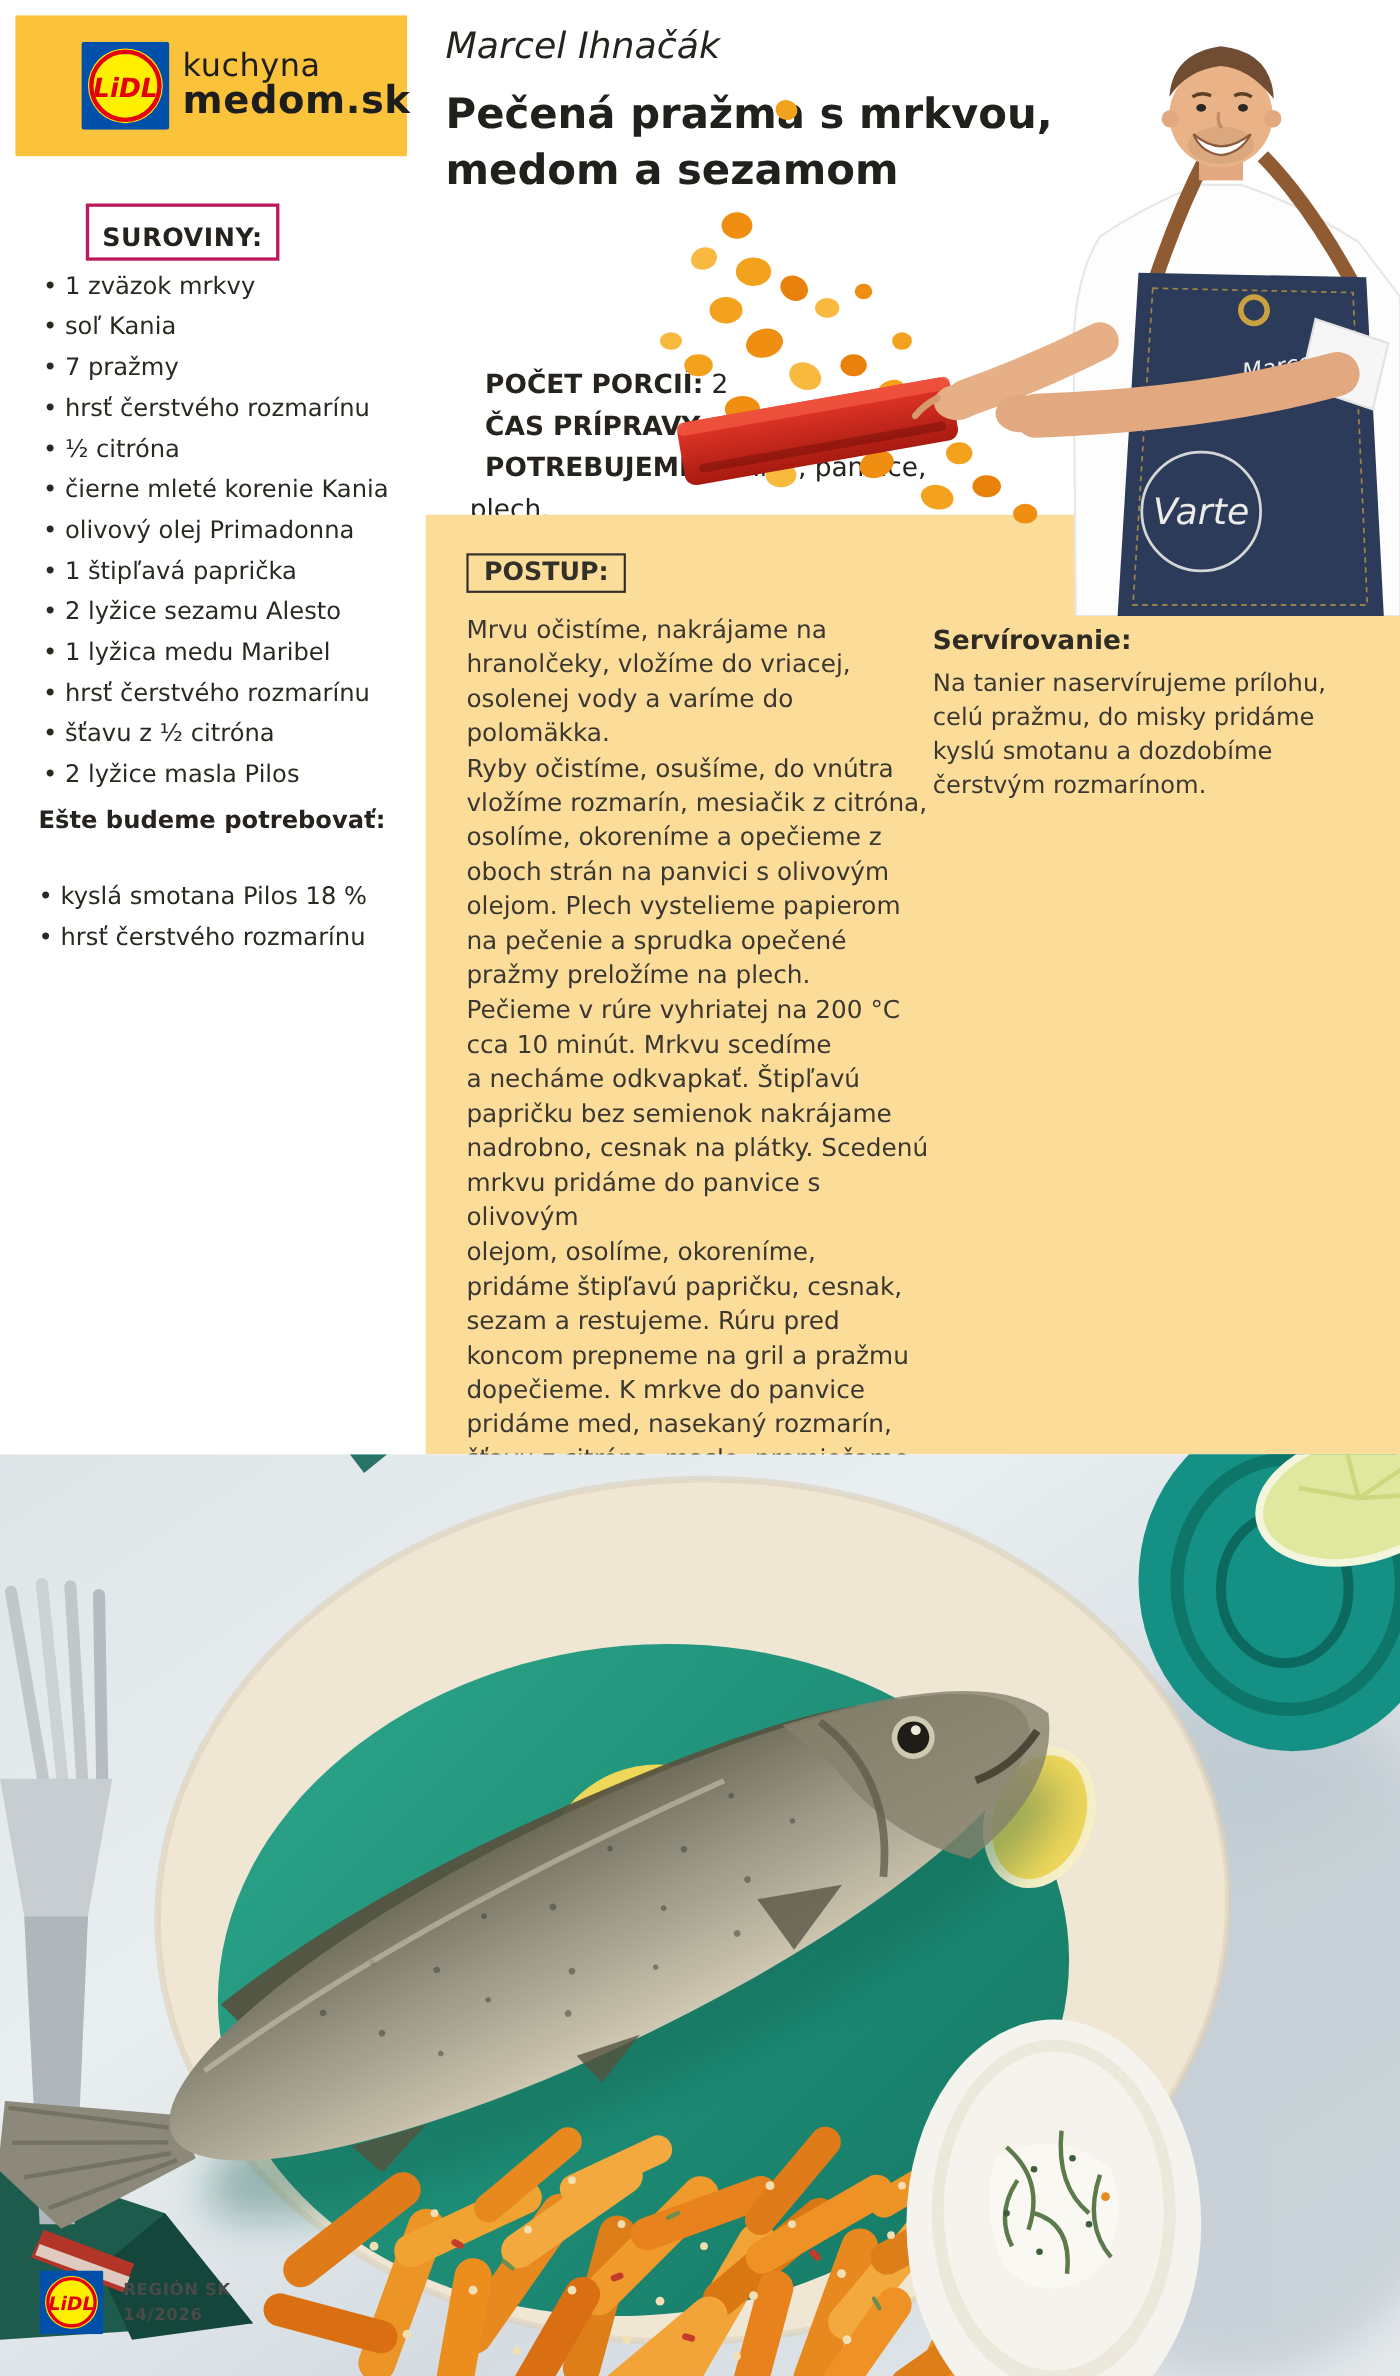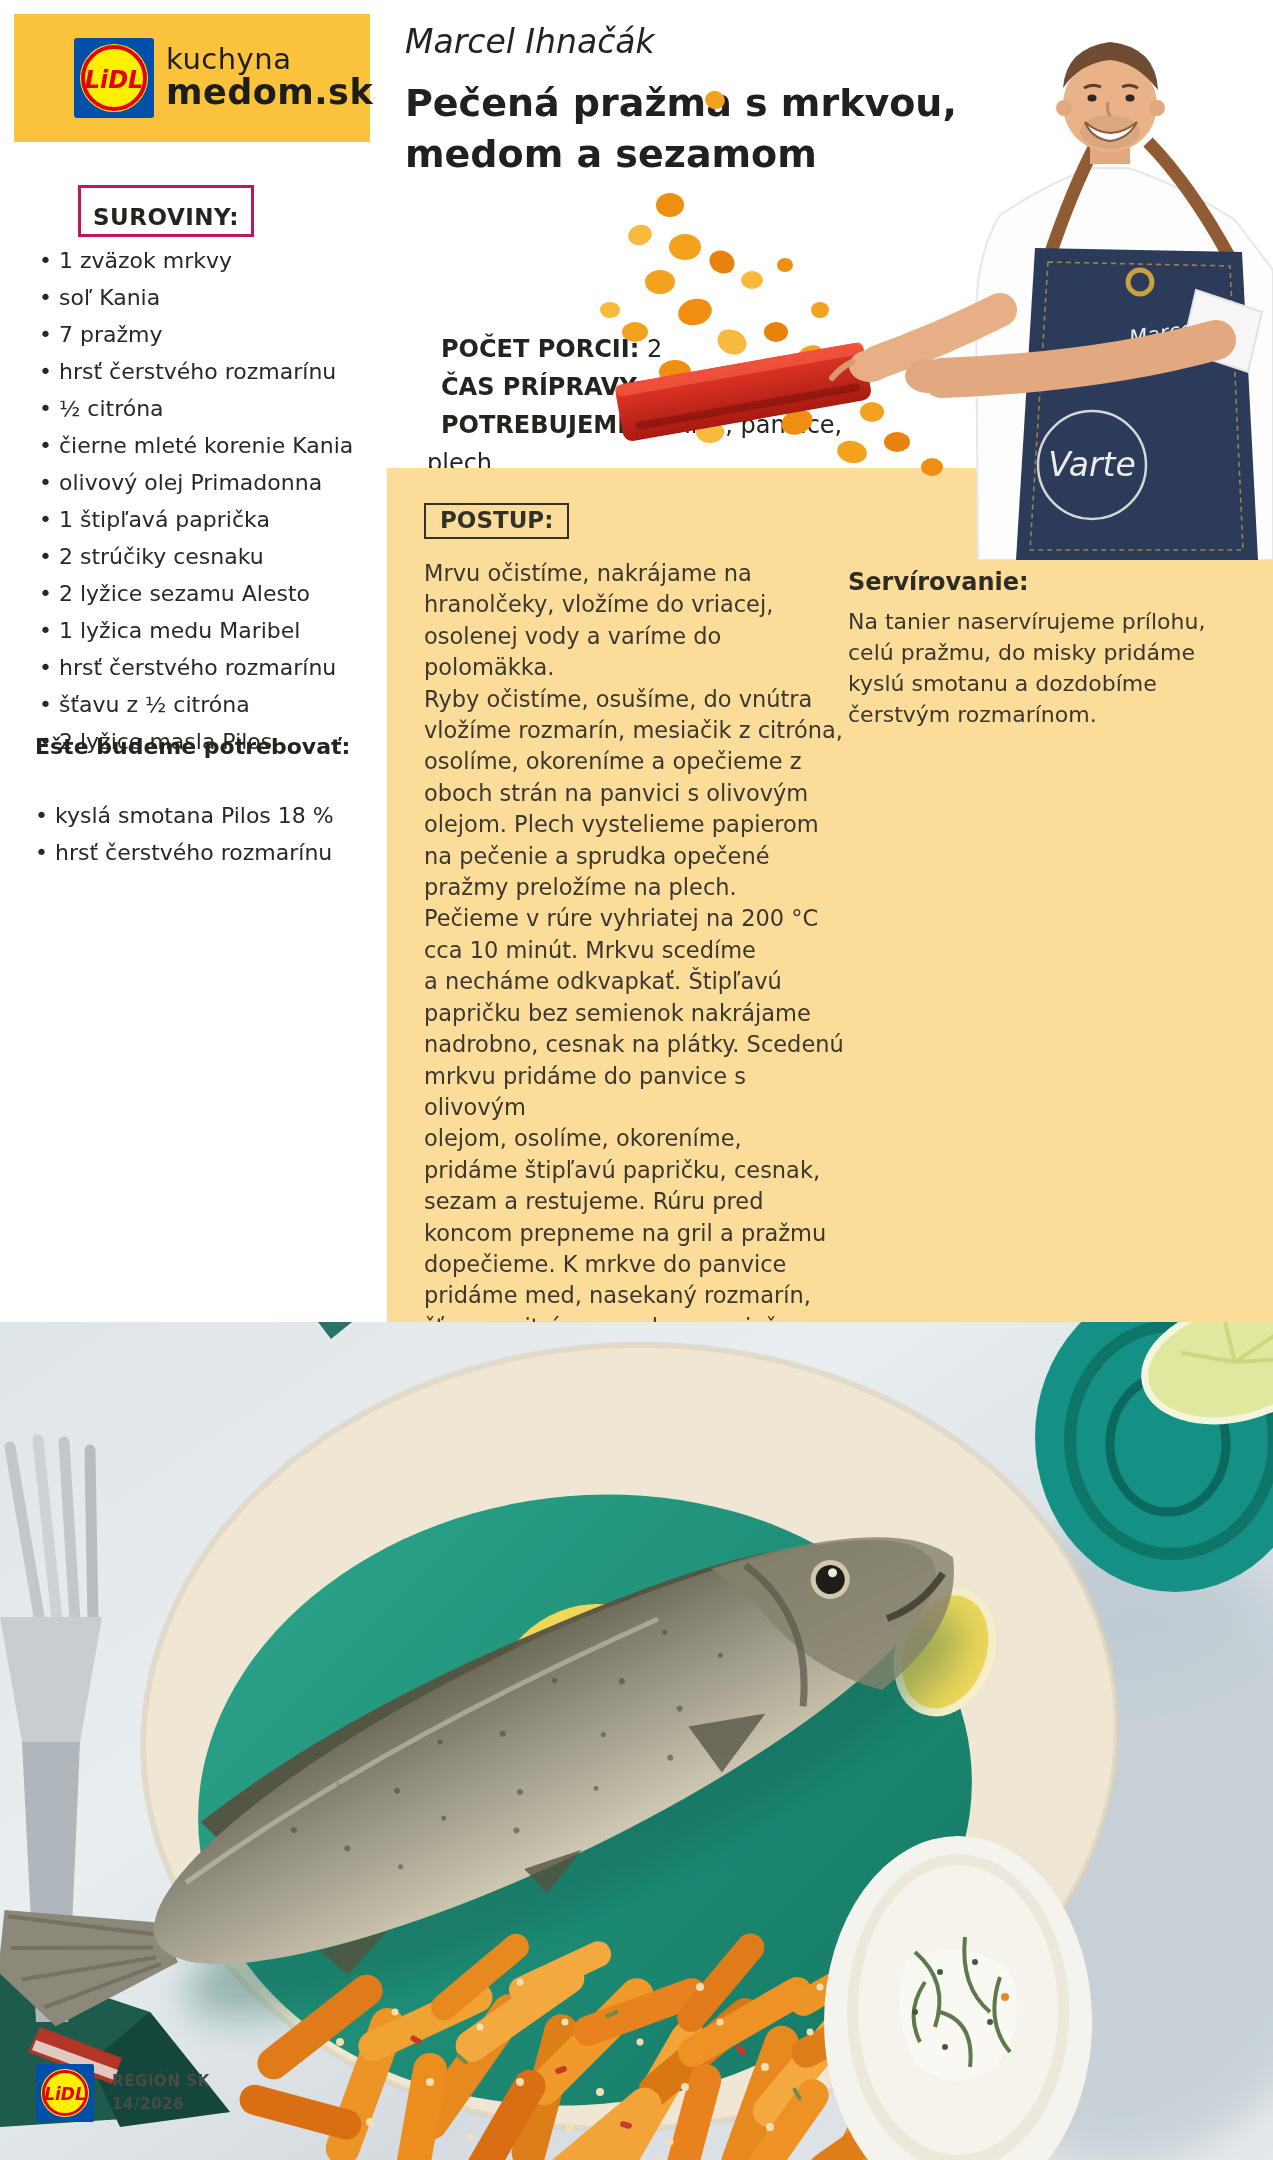--- a/index.html
+++ b/index.html
@@ -70,21 +70,20 @@
   <div class="abs" id="suroviny-box">SUROVINY:</div>
   <ul class="abs" id="ingredients">
     <li>1 zväzok mrkvy</li>
     <li>soľ Kania</li>
     <li>7 pražmy</li>
     <li>hrsť čerstvého rozmarínu</li>
     <li>½ citróna</li>
     <li>čierne mleté korenie Kania</li>
     <li>olivový olej Primadonna</li>
     <li>1 štipľavá paprička</li>
-    <li>2 strúčiky cesnaku</li>
     <li>2 lyžice sezamu Alesto</li>
     <li>1 lyžica medu Maribel</li>
     <li>hrsť čerstvého rozmarínu</li>
     <li>šťavu z ½ citróna</li>
     <li>2 lyžice masla Pilos</li>
   </ul>
   <div class="abs" id="extra-title">Ešte budeme potrebovať:</div>
   <ul class="abs" id="extra-ingredients">
     <li>kyslá smotana Pilos 18 %</li>
     <li>hrsť čerstvého rozmarínu</li>

